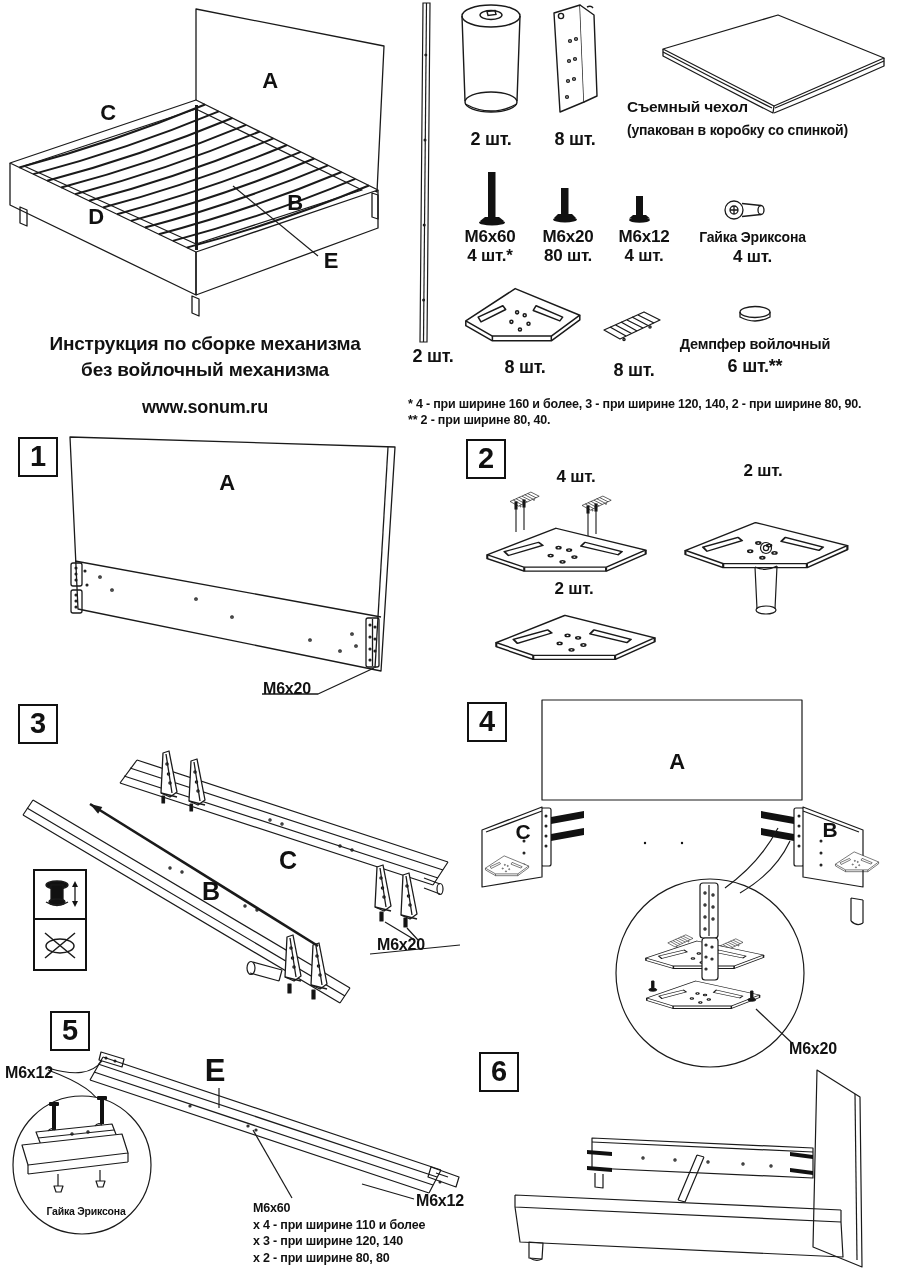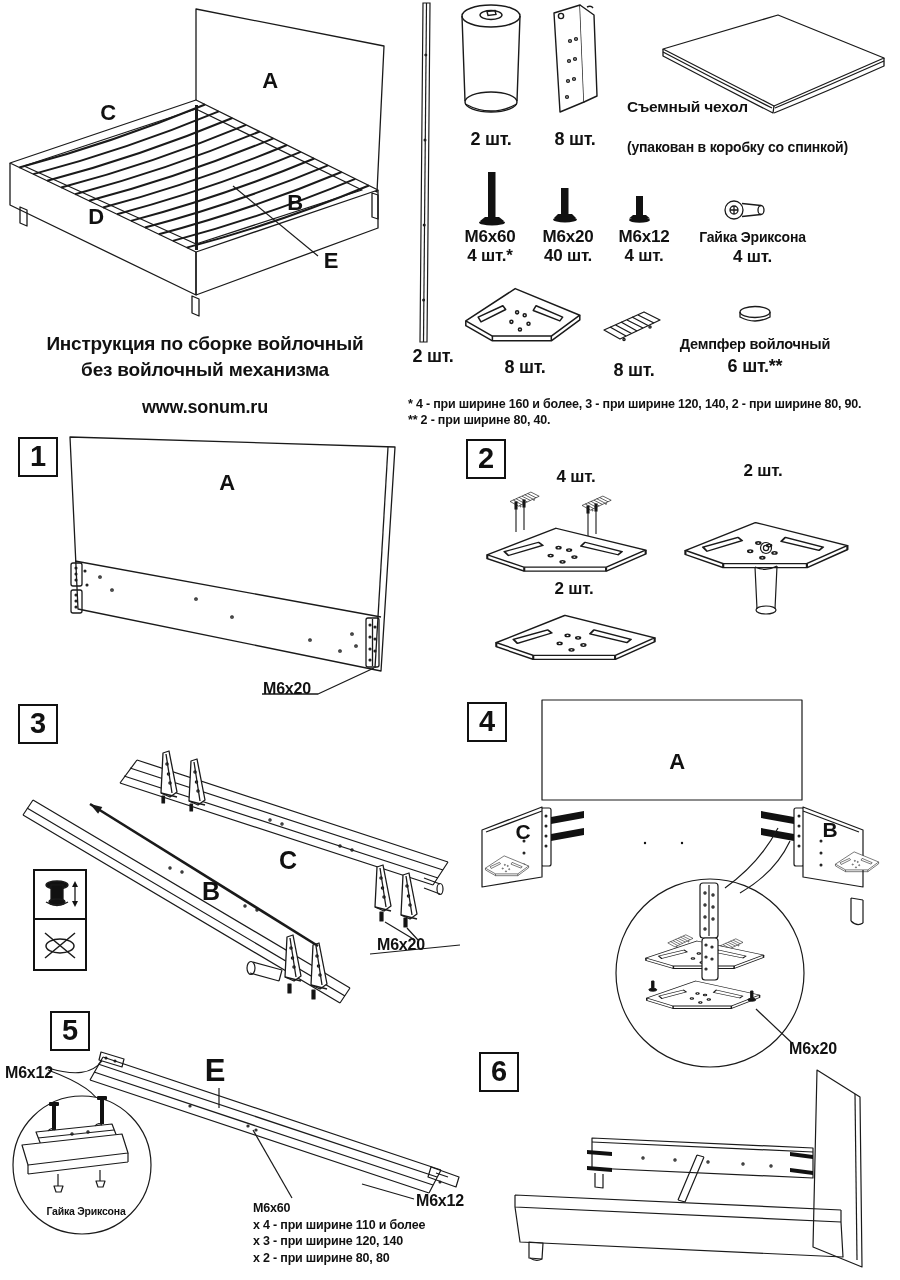--- a/index.html
+++ b/index.html
@@ -84,21 +84,21 @@
   <line x1="196.5" y1="105" x2="196.5" y2="250" stroke-width="3"></line>
   <path d="M233,186 L318,256" stroke-width="1.2"></path>
 </svg>
 <span class="lbl c" style="left:255px;top:68px;width:30px;font-size:22px">A</span>
 <span class="lbl c" style="left:93px;top:100px;width:30px;font-size:22px">C</span>
 <span class="lbl c" style="left:81px;top:204px;width:30px;font-size:22px">D</span>
 <span class="lbl c" style="left:280px;top:190px;width:30px;font-size:22px">B</span>
 <span class="lbl c" style="left:316px;top:248px;width:30px;font-size:22px">E</span>
 
 <div class="lbl c" style="left:35px;top:331px;width:340px;font-size:19px;line-height:26px;white-space:normal">
-  <div>Инструкция по сборке войлочный</div>
+  <div>Инструкция по сборке механизма</div>
   <div>без войлочный механизма</div>
 </div>
 <div class="lbl c" style="left:35px;top:397px;width:340px;font-size:18px">www.sonum.ru</div>
 
 <svg style="left:410px;top:0" width="32" height="348" viewBox="0 0 32 348" fill="none" stroke="#1a1a1a" stroke-width="1.2">
   <path d="M13,3 L20,3 L17,342 L10,342 Z" fill="#fff"></path>
   <line x1="16.5" y1="3" x2="13.5" y2="342"></line>
   <circle cx="15.8" cy="55" r="0.9"></circle>
       <circle cx="15" cy="140" r="0.9"></circle>
   <circle cx="14.2" cy="225" r="0.9"></circle>
@@ -132,37 +132,37 @@
 <span class="lbl c" style="left:540px;top:129px;width:70px;font-size:18px">8 шт.</span>
 
 <svg style="left:638px;top:10px" width="252" height="102" viewBox="0 0 252 102" fill="none" stroke="#1a1a1a" stroke-width="1.3" stroke-linejoin="round">
   <path d="M25,39 L140,5 L246,48 L136,96 Z" fill="#fff"></path>
   <path d="M25,39 L25,46 Q80,75 135,103 L136,96"></path>
   <path d="M246,48 L246,56 Q190,81 136,103"></path>
   <path d="M246,51 Q192,75 137,98"></path>
   <path d="M25,42 Q80,71 134,98"></path>
 </svg>
 <div class="lbl" style="left:627px;top:98px;width:260px;font-size:15.5px">Съемный чехол</div>
-<div class="lbl" style="left:627px;top:139px;width:260px;font-size:14px">(упакован в коробку со спинкой)</div>
+<div class="lbl" style="left:627px;top:122px;width:260px;font-size:14px">(упакован в коробку со спинкой)</div>
 
 <svg style="left:476px;top:170px" width="34" height="60" viewBox="0 0 34 60">
   <rect x="12" y="2" width="7.5" height="45" fill="#111"></rect>
   <path d="M9,47 h14 l5,4 h-24 z" fill="#111"></path>
   <ellipse cx="16" cy="52.5" rx="13" ry="3" fill="#111"></ellipse>
 </svg>
 <span class="lbl c" style="left:458px;top:227px;width:64px;font-size:17px">M6x60</span>
 <span class="lbl c" style="left:458px;top:246px;width:64px;font-size:17px">4 шт.*</span>
 
 <svg style="left:551px;top:184px" width="30" height="46" viewBox="0 0 30 46">
   <rect x="10" y="4" width="7.5" height="26" fill="#111"></rect>
   <path d="M7,30 h14 l4,4 h-22 z" fill="#111"></path>
   <ellipse cx="14" cy="35.5" rx="12" ry="3" fill="#111"></ellipse>
 </svg>
 <span class="lbl c" style="left:536px;top:227px;width:64px;font-size:17px">M6x20</span>
-<span class="lbl c" style="left:536px;top:246px;width:64px;font-size:17px">40 шт.</span>
+<span class="lbl c" style="left:536px;top:246px;width:64px;font-size:17px">80 шт.</span>
 
 <svg style="left:628px;top:192px" width="26" height="38" viewBox="0 0 26 38">
   <rect x="8" y="4" width="7" height="19" fill="#111"></rect>
   <path d="M5,23 h13 l4,3.5 h-21 z" fill="#111"></path>
   <ellipse cx="11.5" cy="28" rx="10.5" ry="2.8" fill="#111"></ellipse>
 </svg>
 <span class="lbl c" style="left:612px;top:227px;width:64px;font-size:17px">M6x12</span>
 <span class="lbl c" style="left:612px;top:246px;width:64px;font-size:17px">4 шт.</span>
 
 <svg style="left:723px;top:197px" width="48" height="26" viewBox="0 0 48 26" fill="none" stroke="#1a1a1a" stroke-width="1.3">

